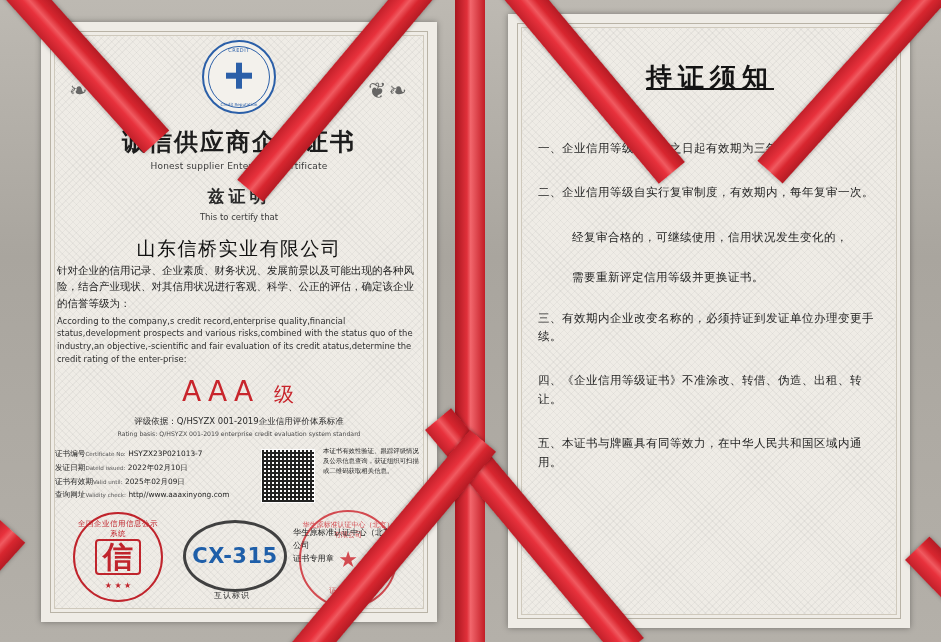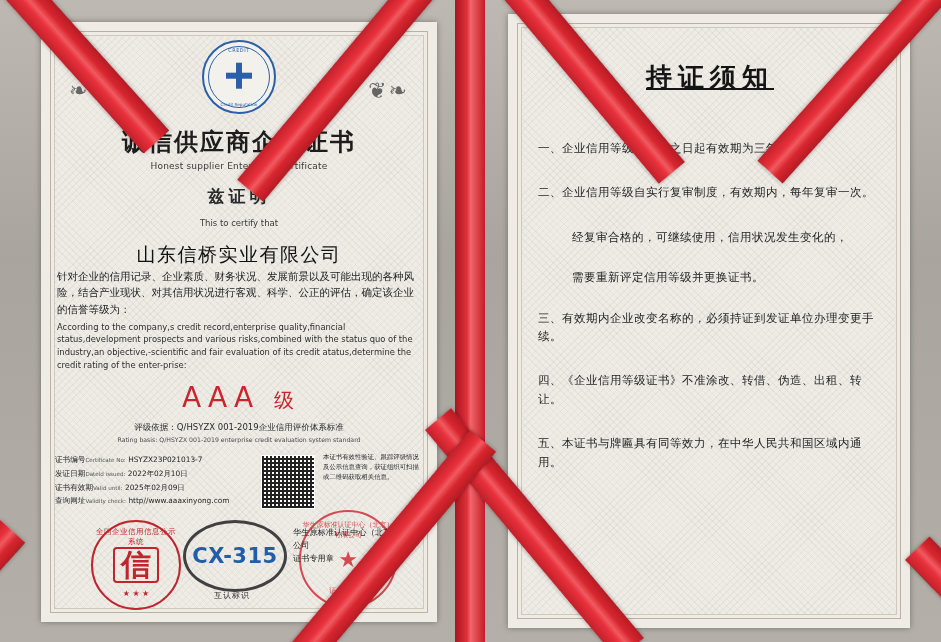--- a/index.html
+++ b/index.html
@@ -171,21 +171,21 @@
     color: #3a3a3a;
     letter-spacing: .2px;
   }
   .hereby {
     margin-top: 14px;
     font-size: 17px;
     font-weight: bold;
     letter-spacing: 4px;
   }
   .hereby-en {
-    margin-top: 10px;
+    margin-top: 4px;
     font-size: 8.5px;
     color: #3a3a3a;
   }
   .company {
     margin-top: 14px;
     font-size: 19px;
     font-weight: normal;
     letter-spacing: 1.5px;
     color: #111;
   }
@@ -268,26 +268,26 @@
   .seals {
     position: absolute;
     left: 0; right: 0;
     bottom: 8px;
     height: 96px;
   }
   .seal {
     position: absolute;
   }
   .seal-red {
-    left: 18px; top: 14px;
+    left: 18px; top: 6px;
     width: 86px; height: 86px;
     border: 2px solid #c0242c;
     border-radius: 50%;
     color: #c0242c;
-    display: flex; align-items: center; justify-content: center; margin-left: 18px;
+    display: flex; align-items: center; justify-content: center;
   }
   .seal-red .inner-char {
     font-size: 30px; font-weight: bold;
     border: 2px solid #c0242c;
     border-radius: 4px;
     padding: 0 6px;
     line-height: 1.05;
   }
   .seal-red .around {
     position: absolute;

